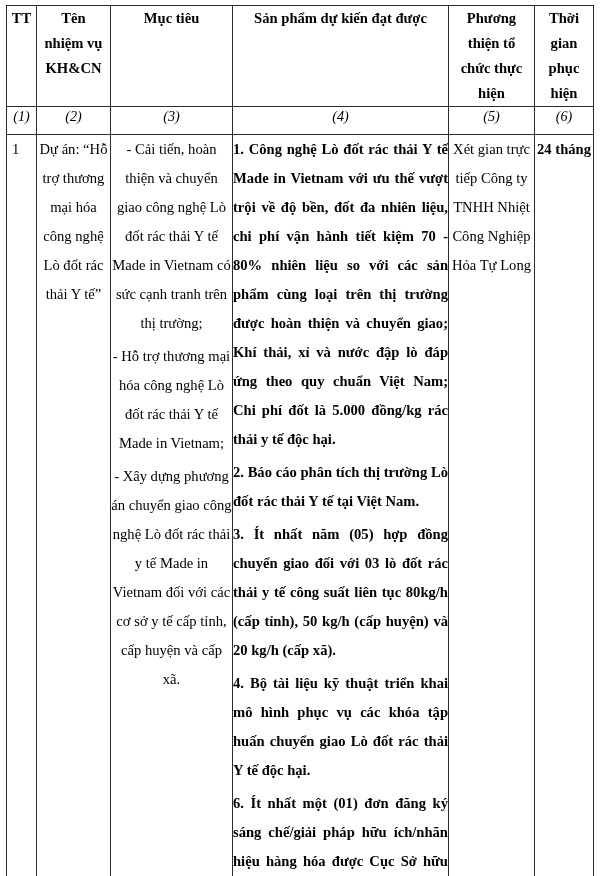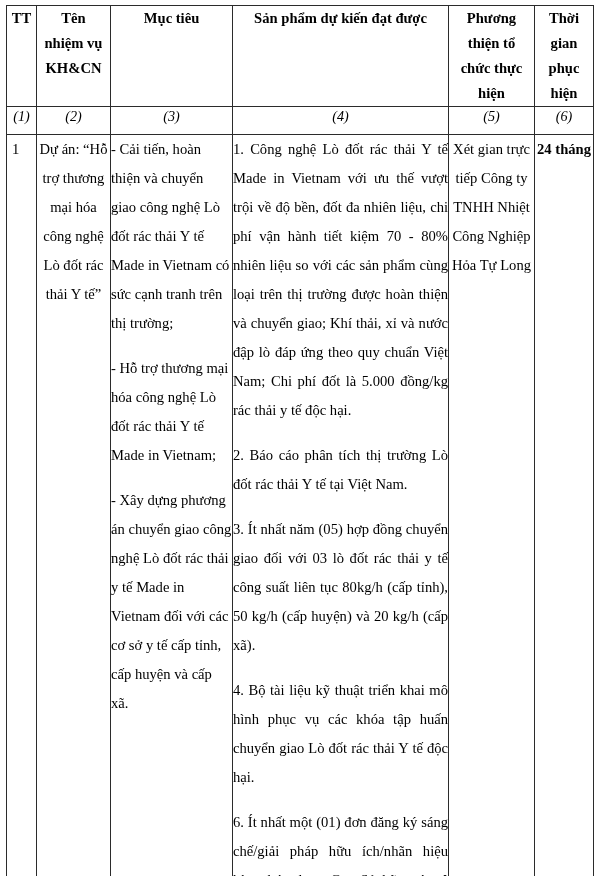--- a/index.html
+++ b/index.html
@@ -83,30 +83,31 @@
   }
   .body-cell.center {
     text-align: center;
   }
   .body-cell p {
     margin: 0 0 0 0;
     text-align: justify;
     text-justify: inter-word;
   }
   .body-cell p + p {
-    margin-top: 16px;
+    margin-top: 4px;
   }
   .col4 p {
     text-align: justify;
+    font-weight: bold;
   }
   .col4 p:last-child {
     text-align: left;
   }
   .col3 p {
-    text-align: left;
+    text-align: center;
   }
   .col2 p, .col5 p, .col6 p {
     text-align: center;
   }
   .col6 p { text-align: center; font-weight: bold; }
 </style>
 </head>
 <body>
 
 <div class="page">

